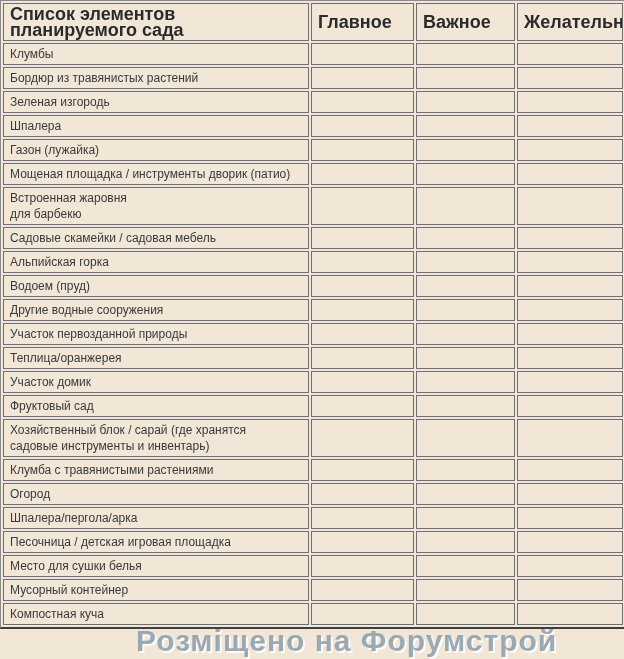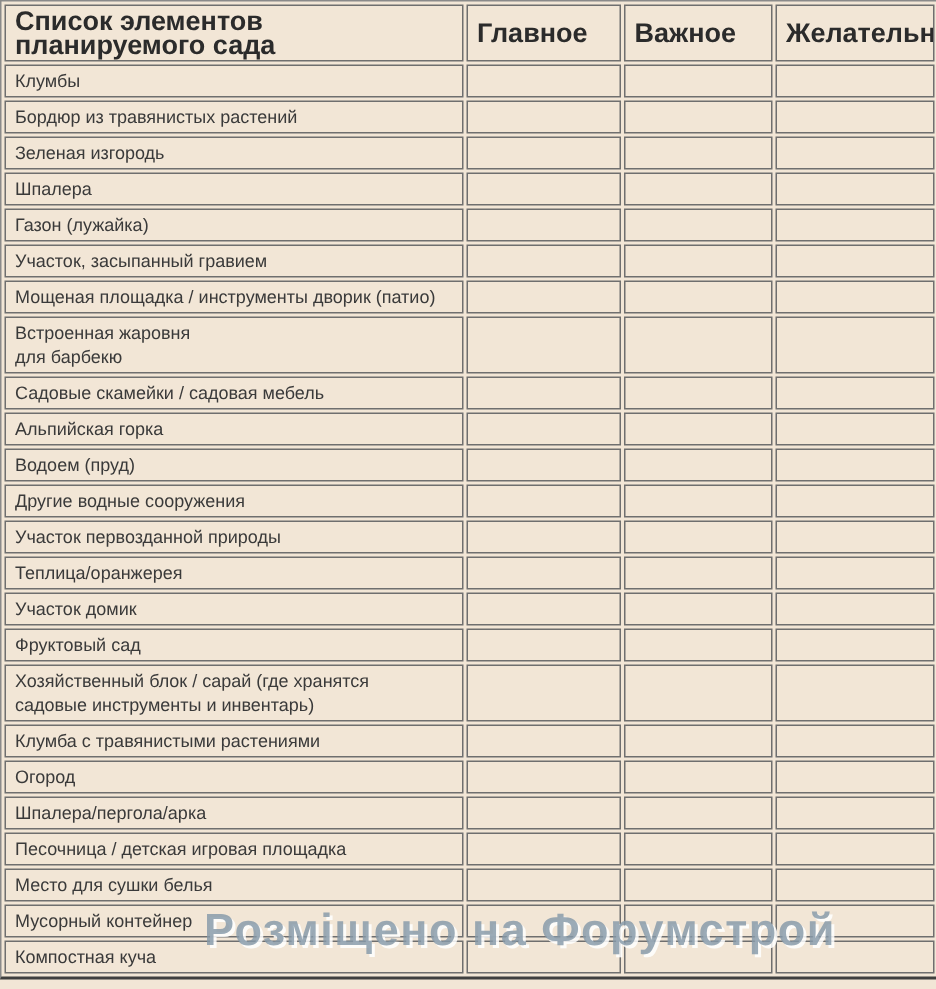--- a/index.html
+++ b/index.html
@@ -43,21 +43,21 @@
     font-size: 18px;
   }
   
   table.checklist {
     border: 1px solid #8a8a8a;
     border-bottom: 2px solid #3f3f3f;
   }
   .watermark {
     position: absolute;
     left: 136px;
-    top: 604px;
+    top: 624px;
     font-size: 30px;
     font-weight: bold;
     letter-spacing: 1px;
     color: rgba(133, 152, 168, 0.82);
     text-shadow: 2px 2px 0 rgba(255, 255, 255, 0.85);
     white-space: nowrap;
     pointer-events: none;
   }
 </style>
 </head>
@@ -103,26 +103,20 @@
         <td></td>
         <td></td>
       </tr>
       <tr>
         <td>Газон (лужайка)</td>
         <td></td>
         <td></td>
         <td></td>
       </tr>
       <tr>
-        <td>Участок, засыпанный гравием</td>
-        <td></td>
-        <td></td>
-        <td></td>
-      </tr>
-      <tr>
         <td>Мощеная площадка / инструменты дворик (патио)</td>
         <td></td>
         <td></td>
         <td></td>
       </tr>
       <tr>
         <td>Встроенная жаровня
 для барбекю</td>
         <td></td>
         <td></td>

